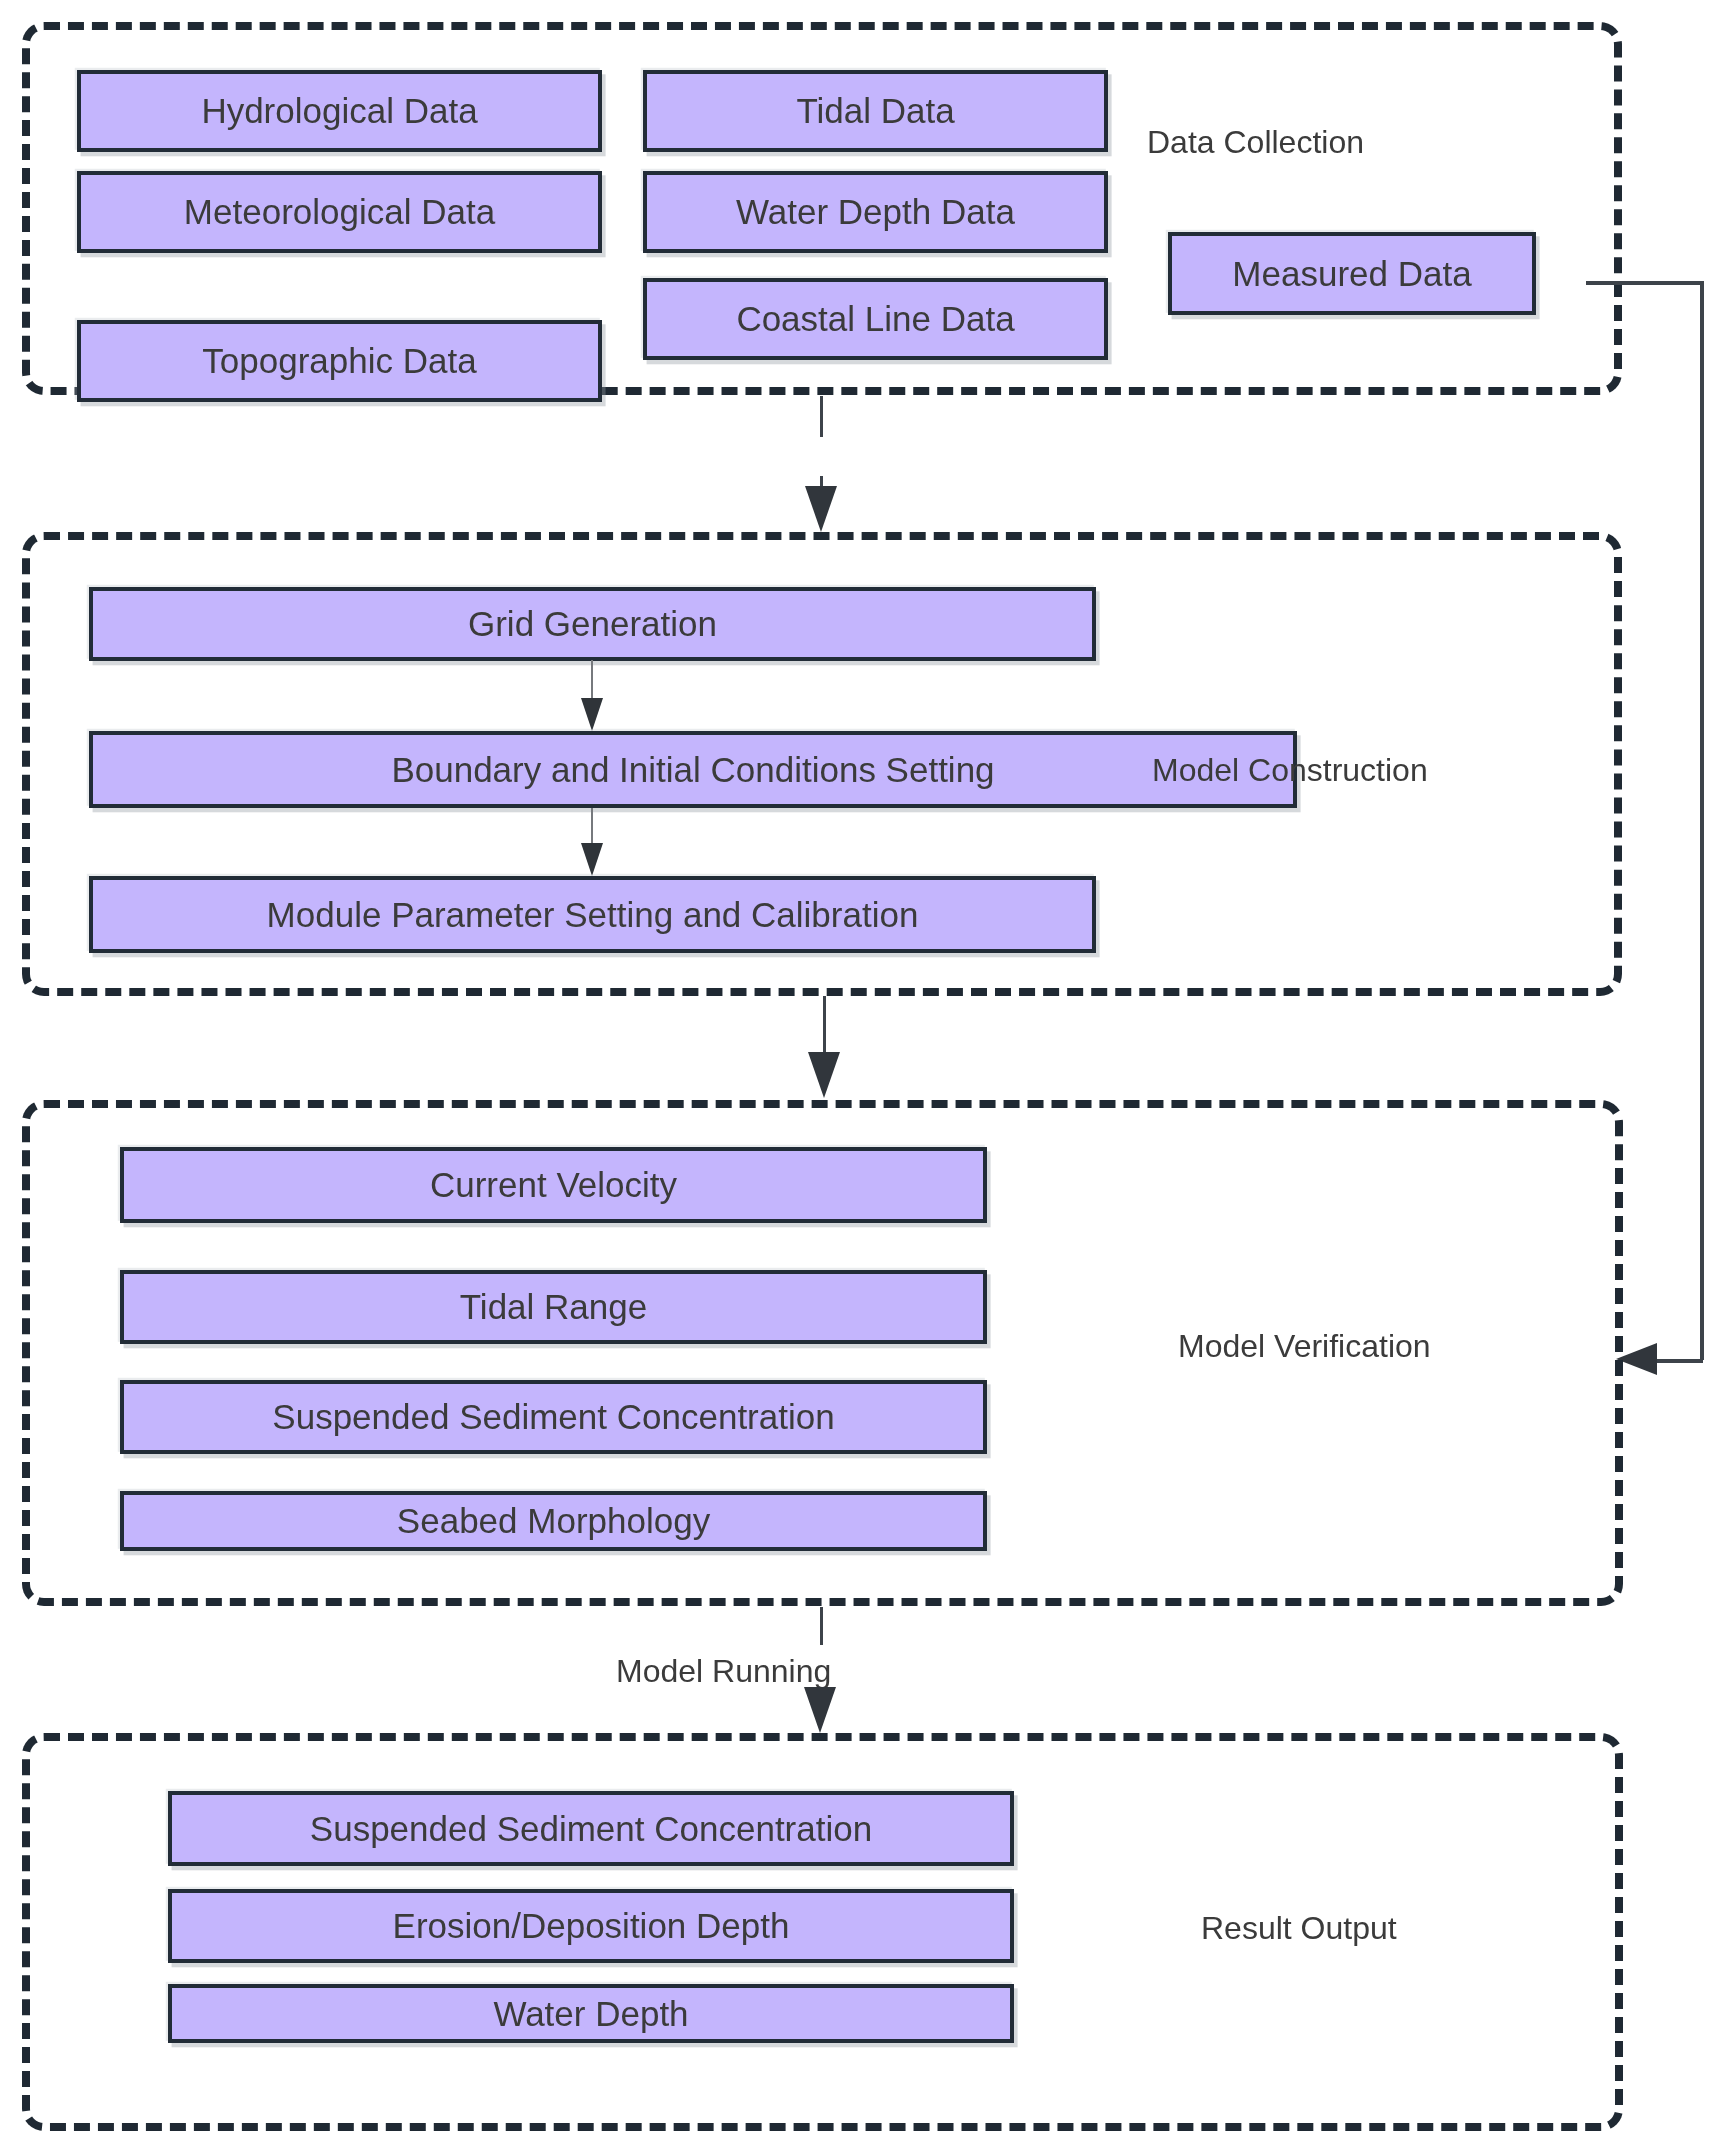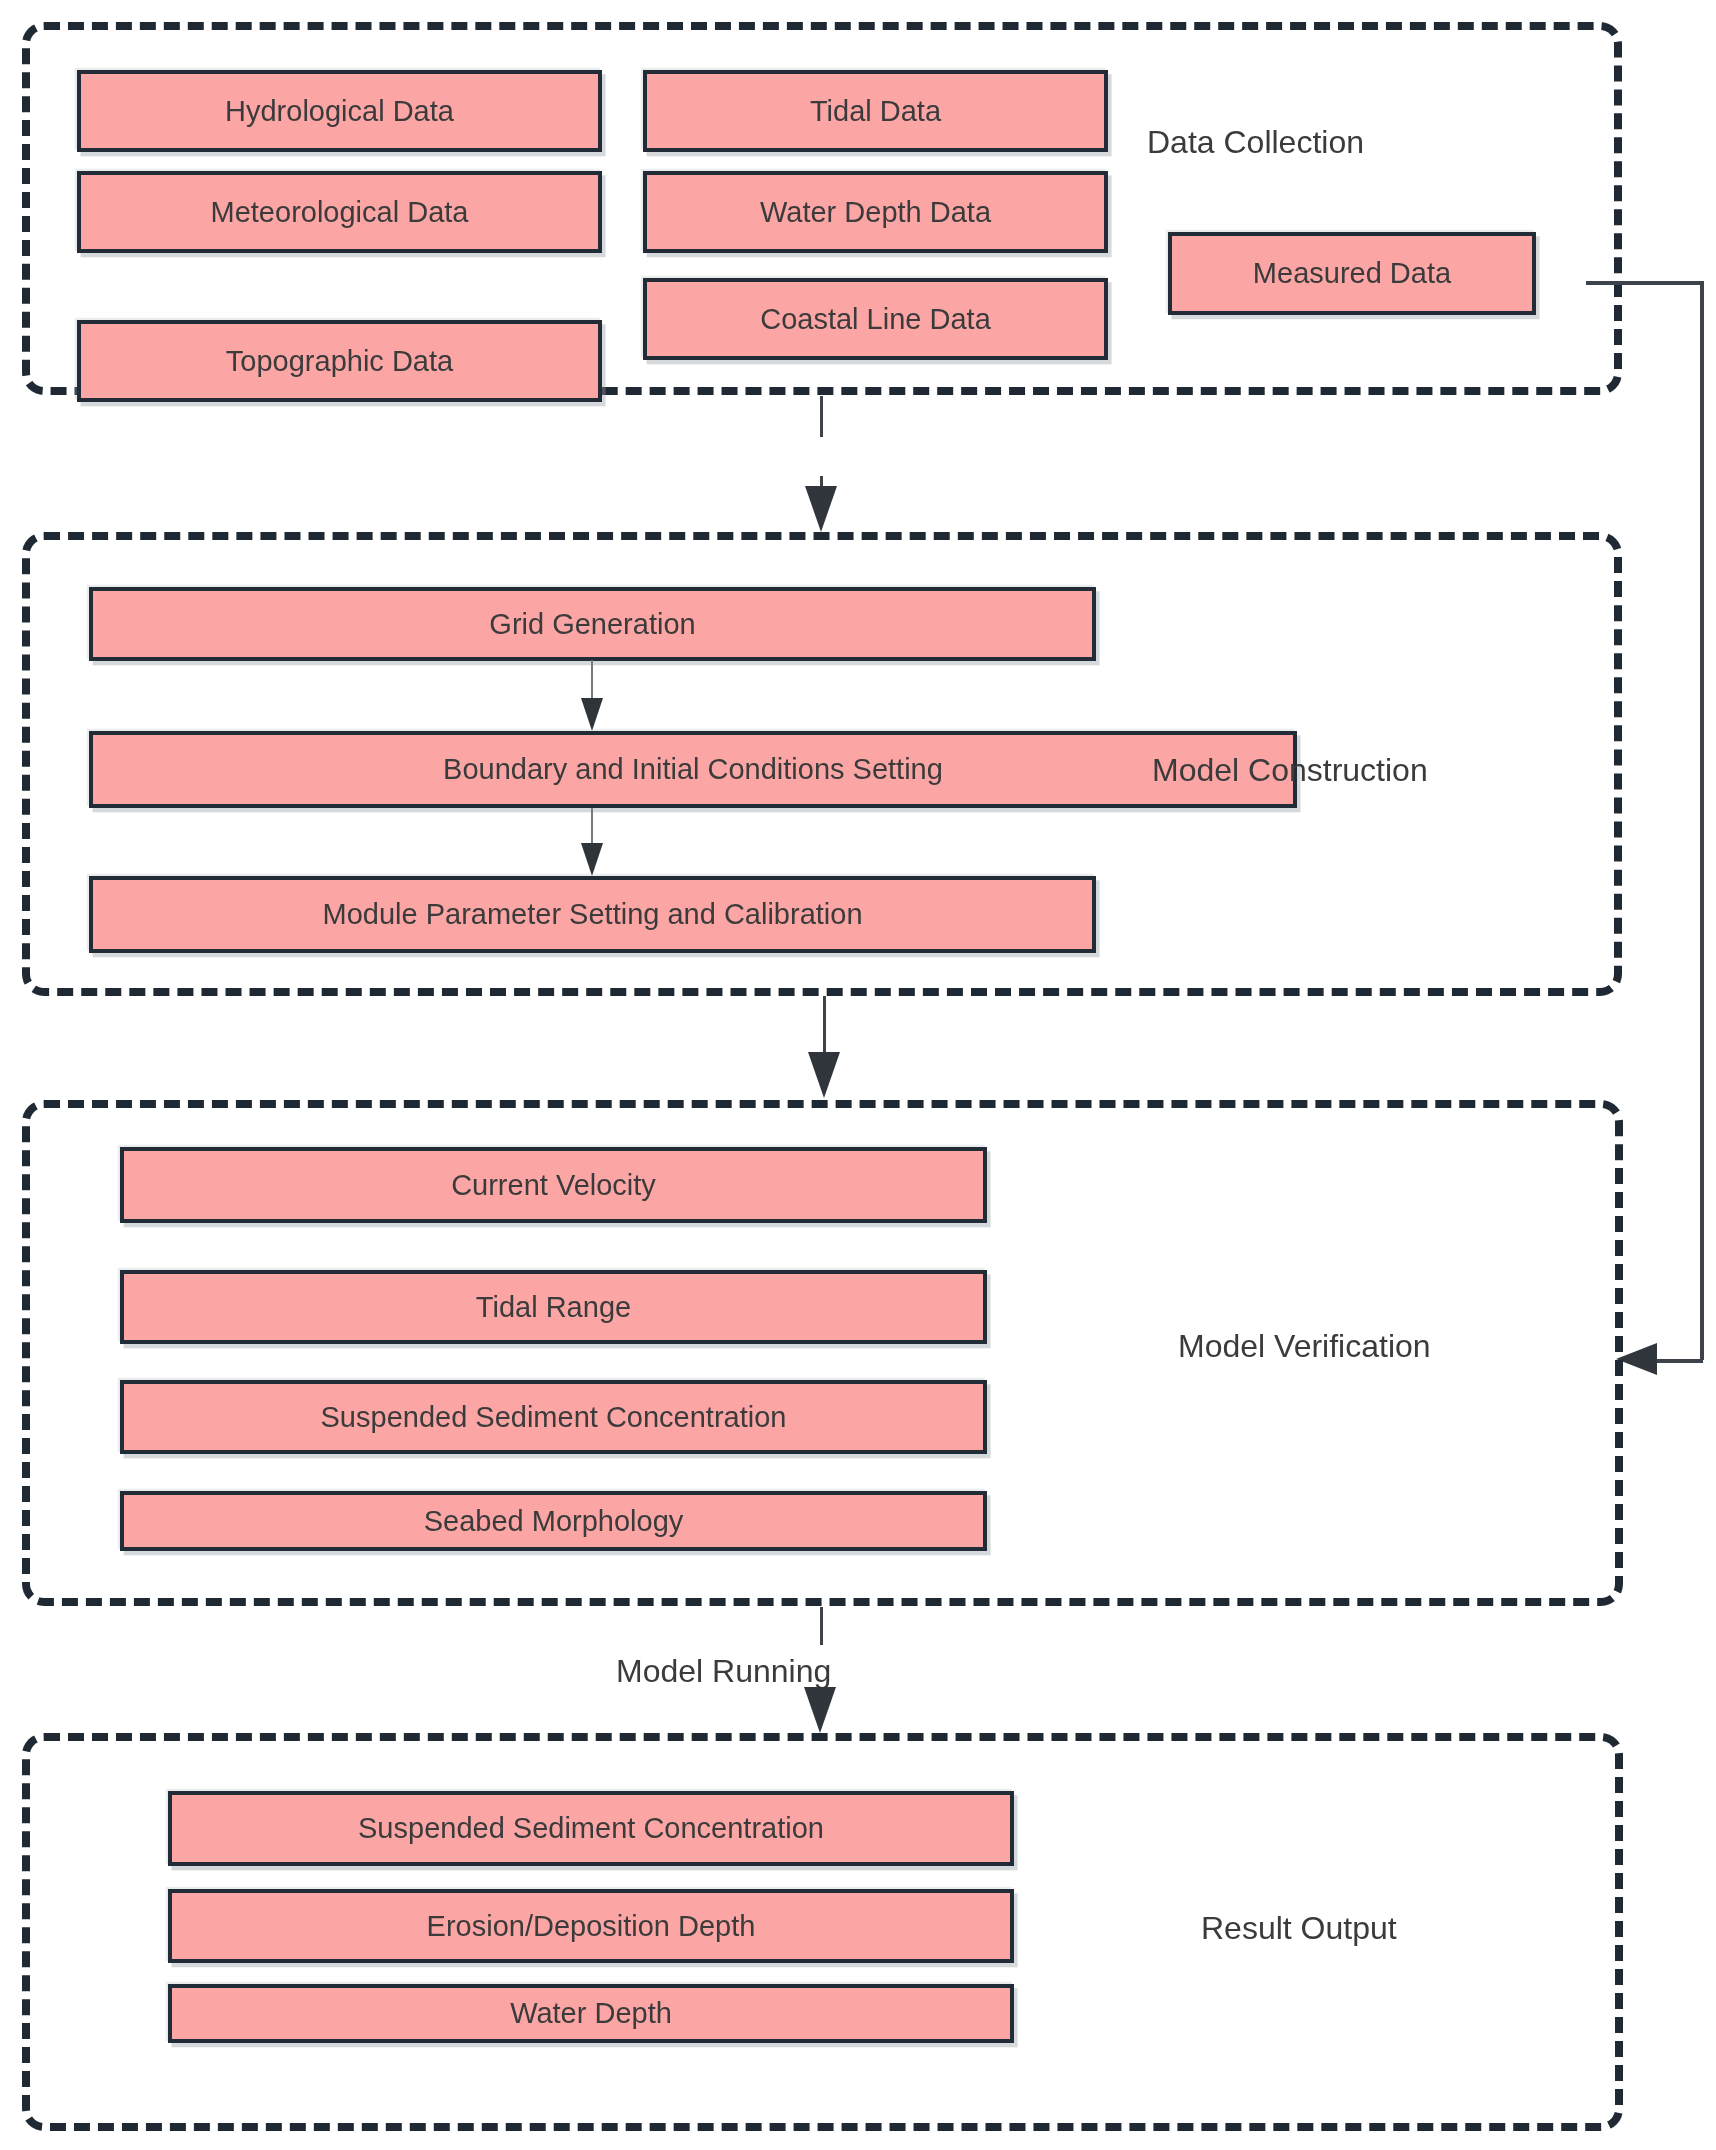--- a/index.html
+++ b/index.html
@@ -21,26 +21,26 @@
     box-sizing: border-box;
     border: 8.7px dashed #1f2933;
     border-radius: 22px;
     background: transparent;
   }
   
   .node {
     position: absolute;
     box-sizing: border-box;
     border: 4.3px solid #222c37;
-    background: #fca5a5;
+    background: #c4b5fd;
     box-shadow: 3.6px 4.3px 0 rgba(148,156,164,0.38), -2.2px -2.2px 0 rgba(170,178,186,0.25);
     display: flex;
     align-items: center;
     justify-content: center;
-    font-size: 29px;
+    font-size: 35px;
     color: #3b3b3b;
     text-align: center;
     white-space: nowrap;
   }
   
   .slabel {
     position: absolute;
     font-size: 32px;
     color: #3b3b3b;
     text-align: left;

